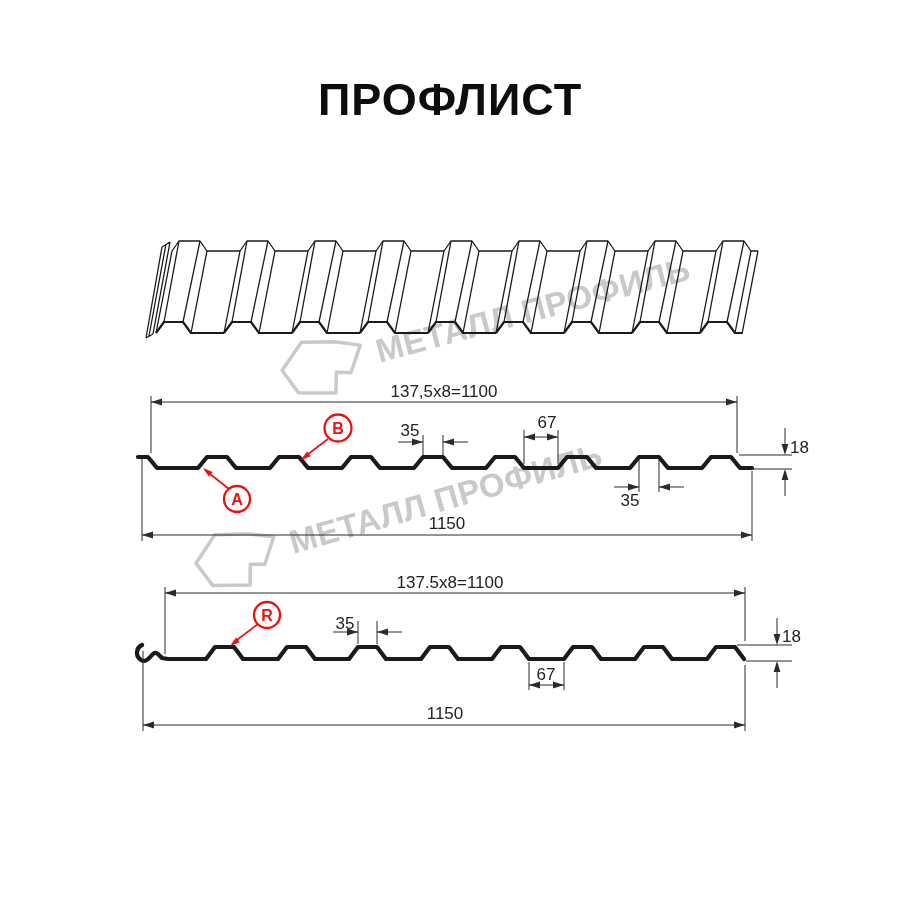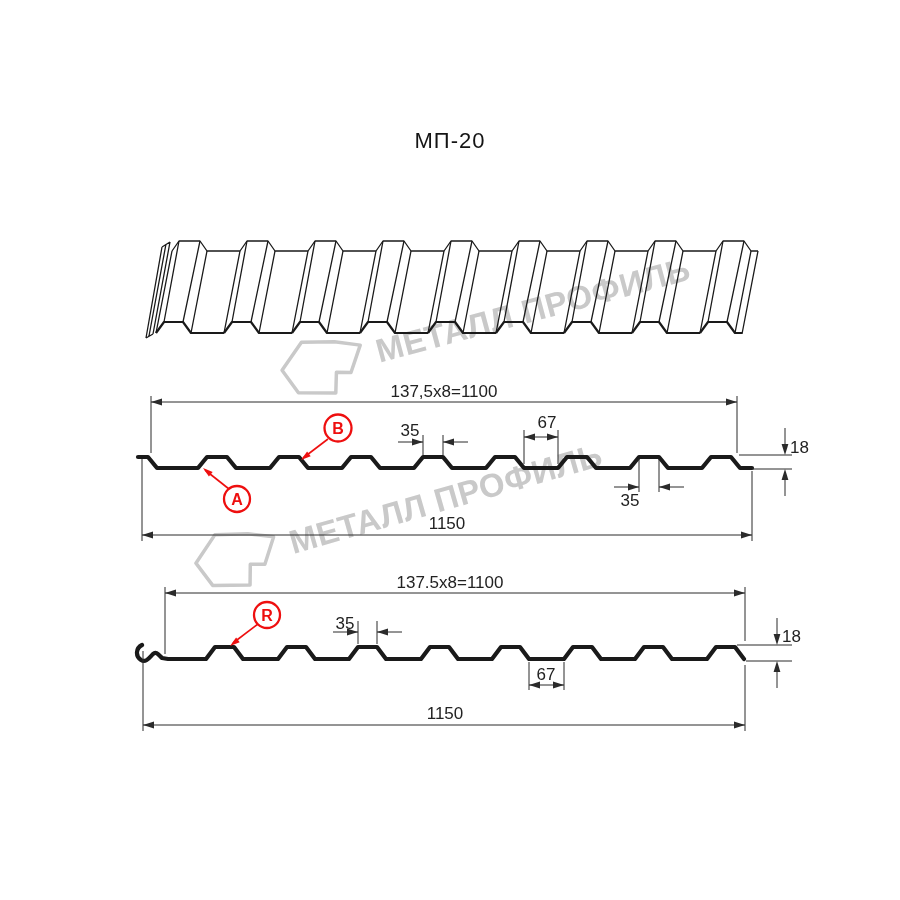--- a/index.html
+++ b/index.html
@@ -31,21 +31,21 @@
   text{font-family:"Liberation Sans",sans-serif;font-size:17px;fill:#222;}
   text.mid{text-anchor:middle;}
   text.lbl{fill:var(--c-red);font-size:16px;font-weight:bold;text-anchor:middle;}
   .wm-logo{flex:0 0 auto;}
 </style>
 </head>
 <body>
 
 <div class="canvas">
 
-  <div class="subtitle">МП-20</div>
+  <div class="title">ПРОФЛИСТ</div>
 
   <div class="wm wm1">
     <svg class="wm-logo" width="88" height="66" viewBox="0 0 88 66">
       <path d="M30 4 L62 12 L86 22 L70 46 L56 42 L50 62 L14 52 L4 26 Z" fill="none" stroke="#c9c9c9" stroke-width="3.5" stroke-linejoin="round"></path>
     </svg>
     <span class="wm-text">МЕТАЛЛ ПРОФИЛЬ</span>
   </div>
 
   <div class="wm wm2">
     <svg class="wm-logo" width="88" height="66" viewBox="0 0 88 66">

